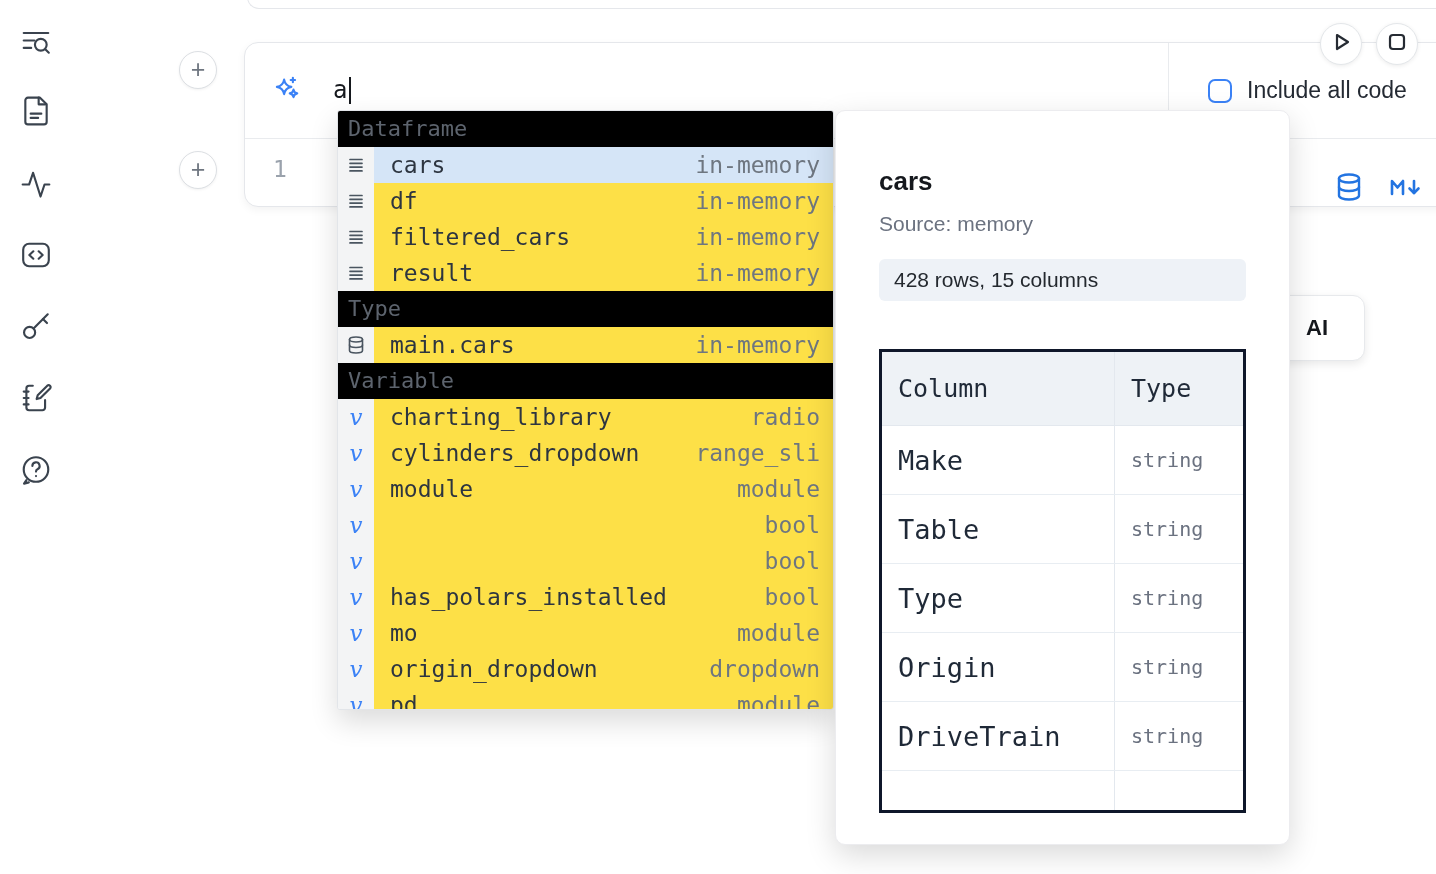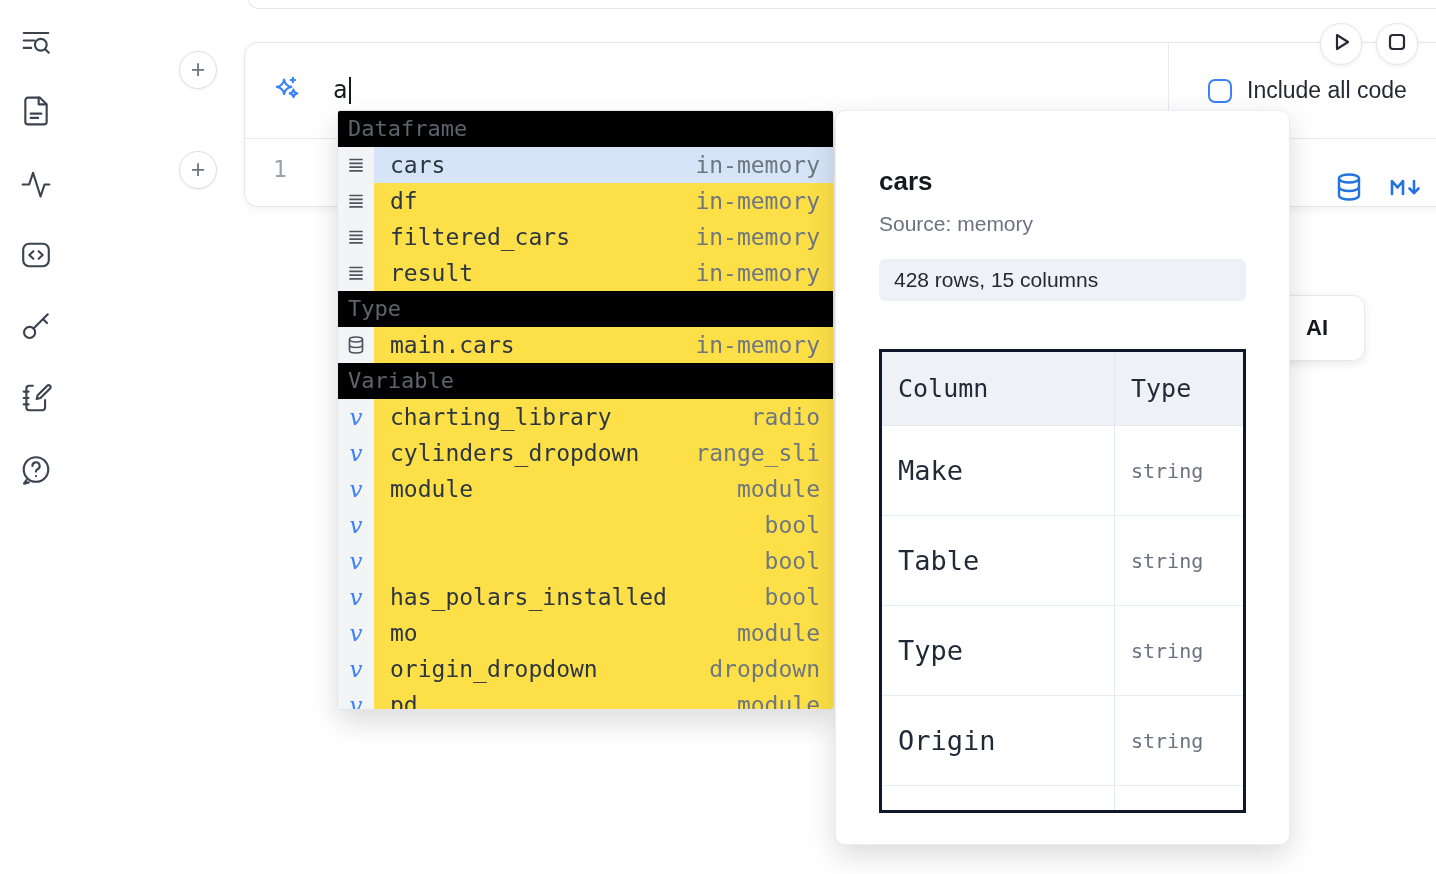--- a/index.html
+++ b/index.html
@@ -77,21 +77,21 @@
   .panel h2{margin:0;font-size:26px;line-height:28px;font-weight:bold;color:#15181d;}
   .src{margin-top:16px;font-size:21px;line-height:26px;color:#6b7280;}
   .badge{margin-top:22px;background:#eef2f7;border-radius:6px;height:42px;line-height:42px;
          padding:0 15px;font-size:21px;color:#24292f;}
   .tbl-wrap{margin-top:48px;height:464px;overflow:hidden;border:3px solid #0f172a;box-sizing:border-box;}
   .tbl-header{display:flex;height:74px;background:#eef2f6;border-bottom:1px solid #e3e8ee;box-sizing:border-box;}
   .th{display:flex;align-items:center;padding-left:16px;box-sizing:border-box;
       font-family:"DejaVu Sans Mono",monospace;font-size:25px;color:#1f2937;}
   .c1{width:233px;flex:none;border-right:1px solid #e3e8ee;box-sizing:border-box;}
   .c2{flex:1;}
-  .tr{display:flex;height:90px;border-bottom:1px solid #e8edf2;box-sizing:border-box;}
+  .tr{display:flex;height:69px;border-bottom:1px solid #e8edf2;box-sizing:border-box;}
   .td{display:flex;align-items:center;padding-left:16px;box-sizing:border-box;}
   .td.c1{font-family:"DejaVu Sans Mono",monospace;font-size:27px;color:#1f2937;}
   .td.c2{font-family:"DejaVu Sans Mono",monospace;font-size:20px;color:#6b7280;}
 </style>
 </head>
 <body>
 
 <div class="screen">
 
   <nav class="sidebar">

